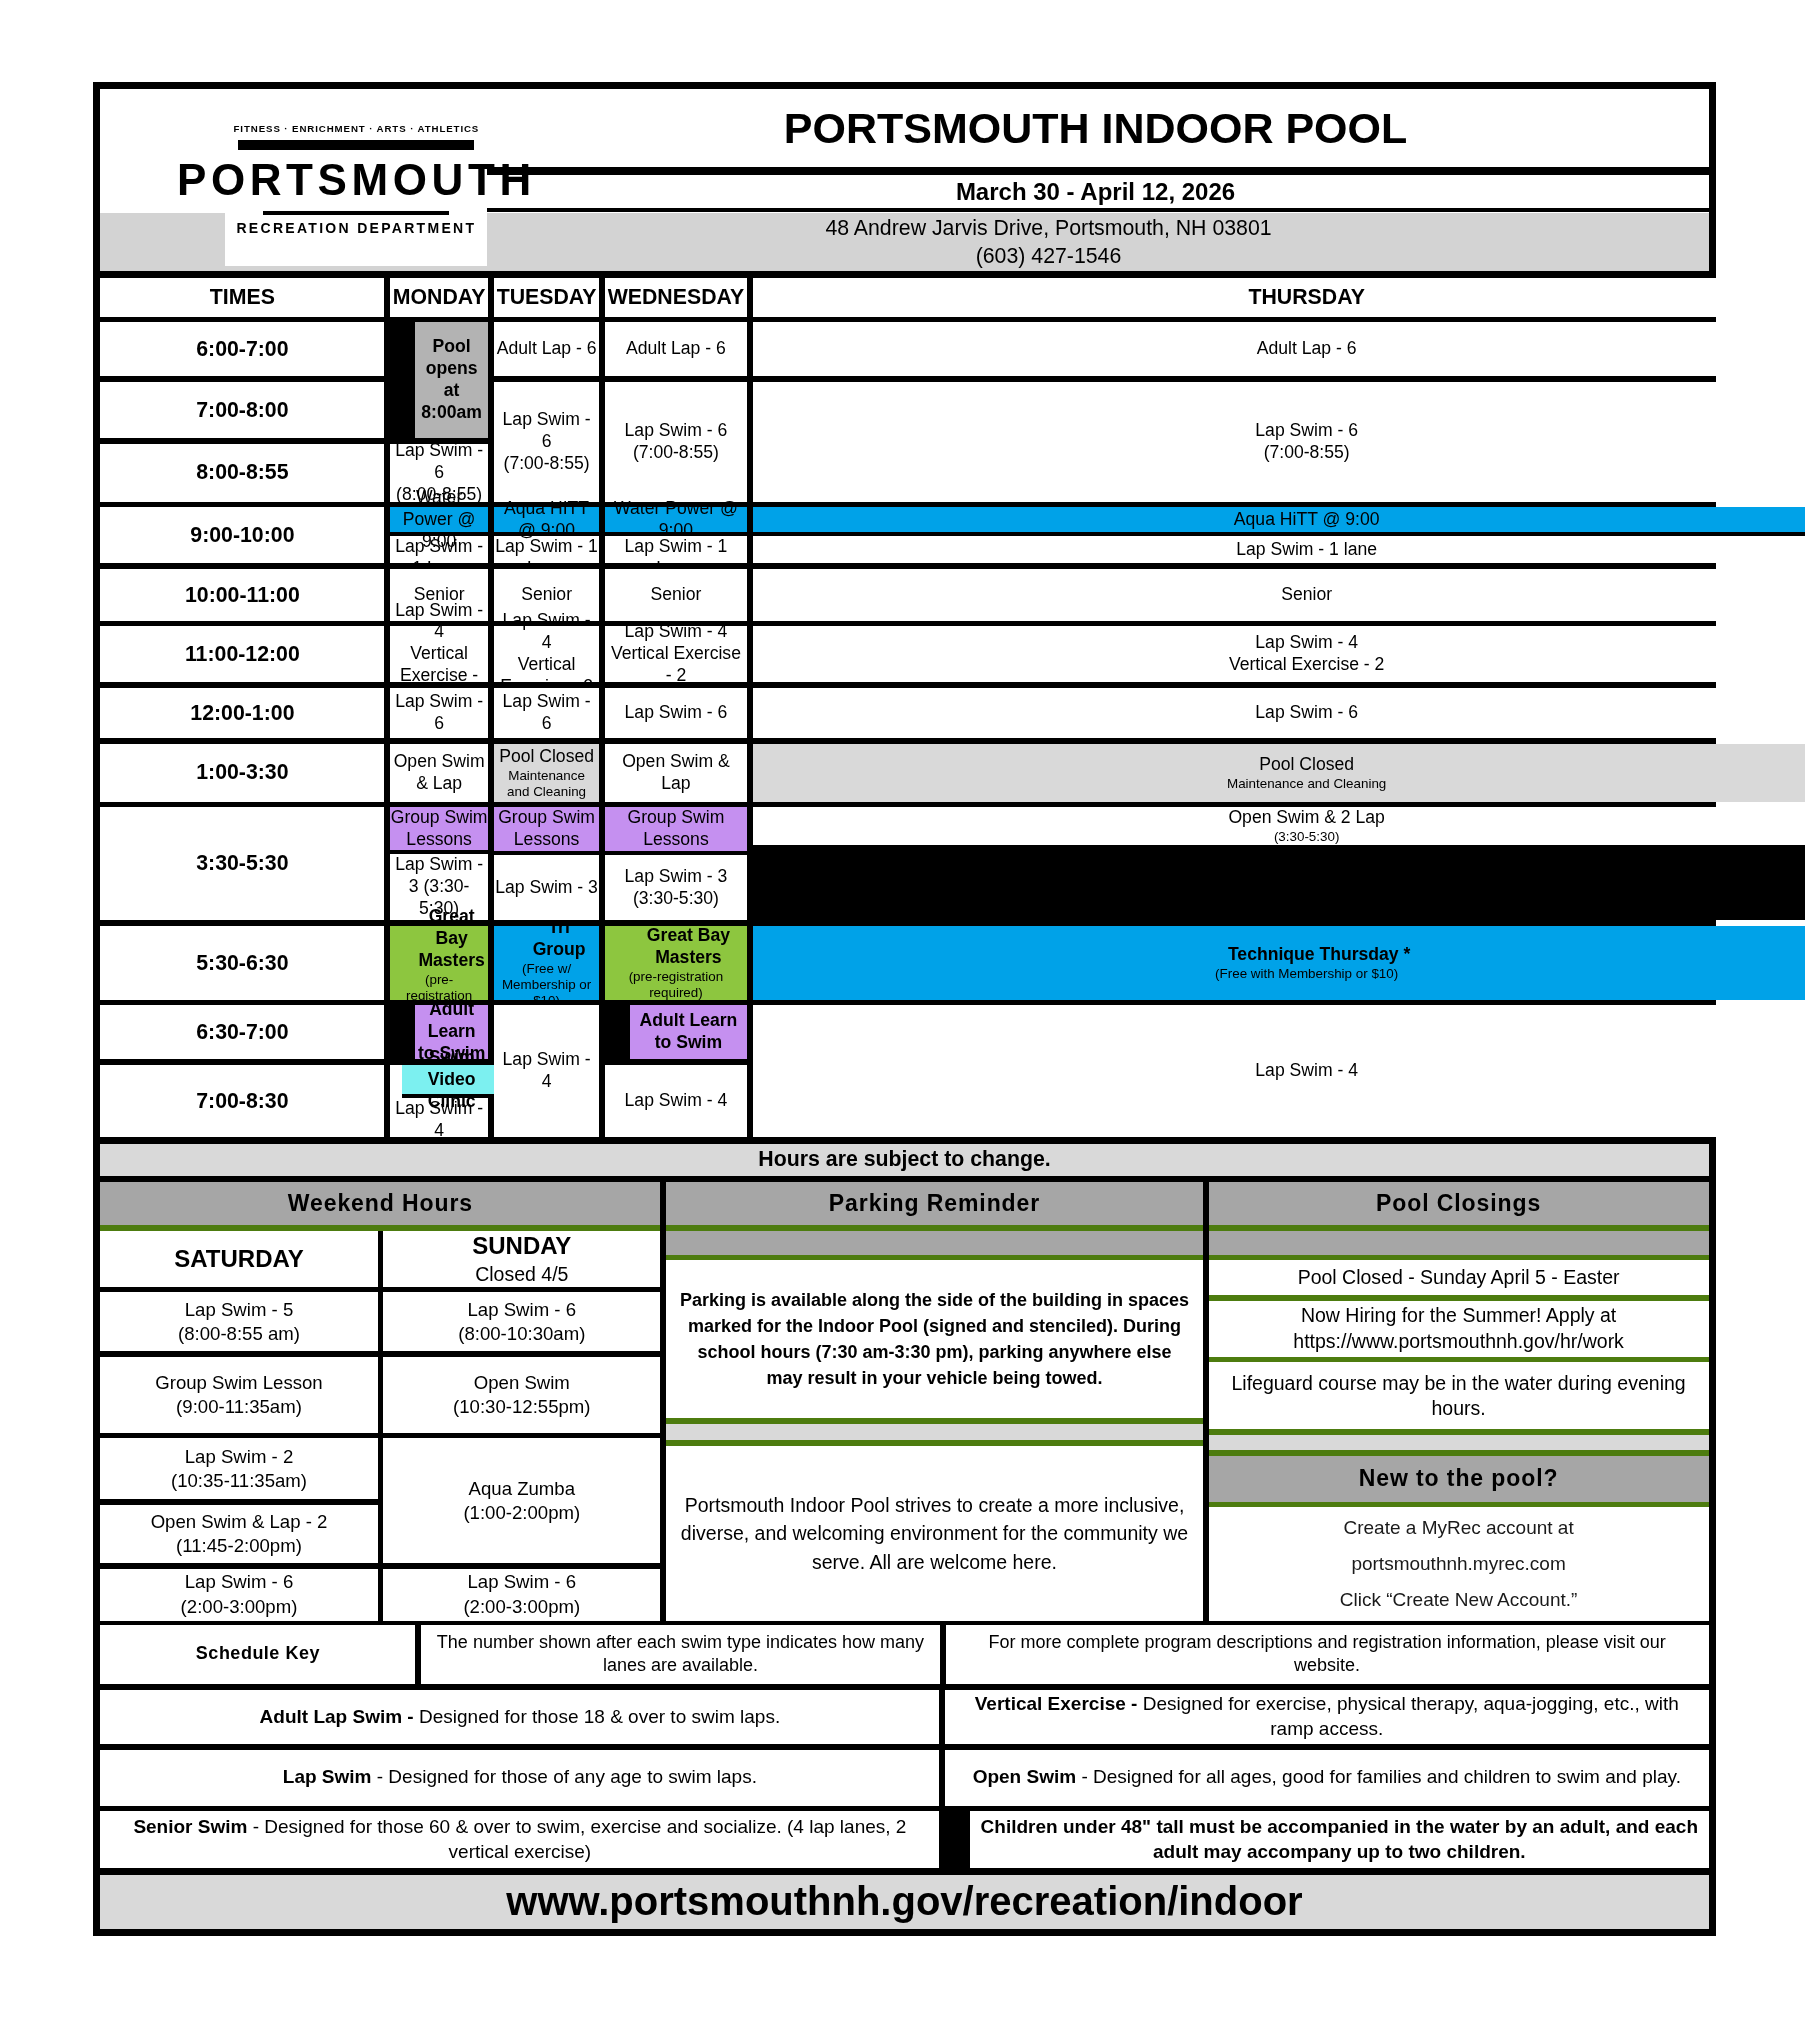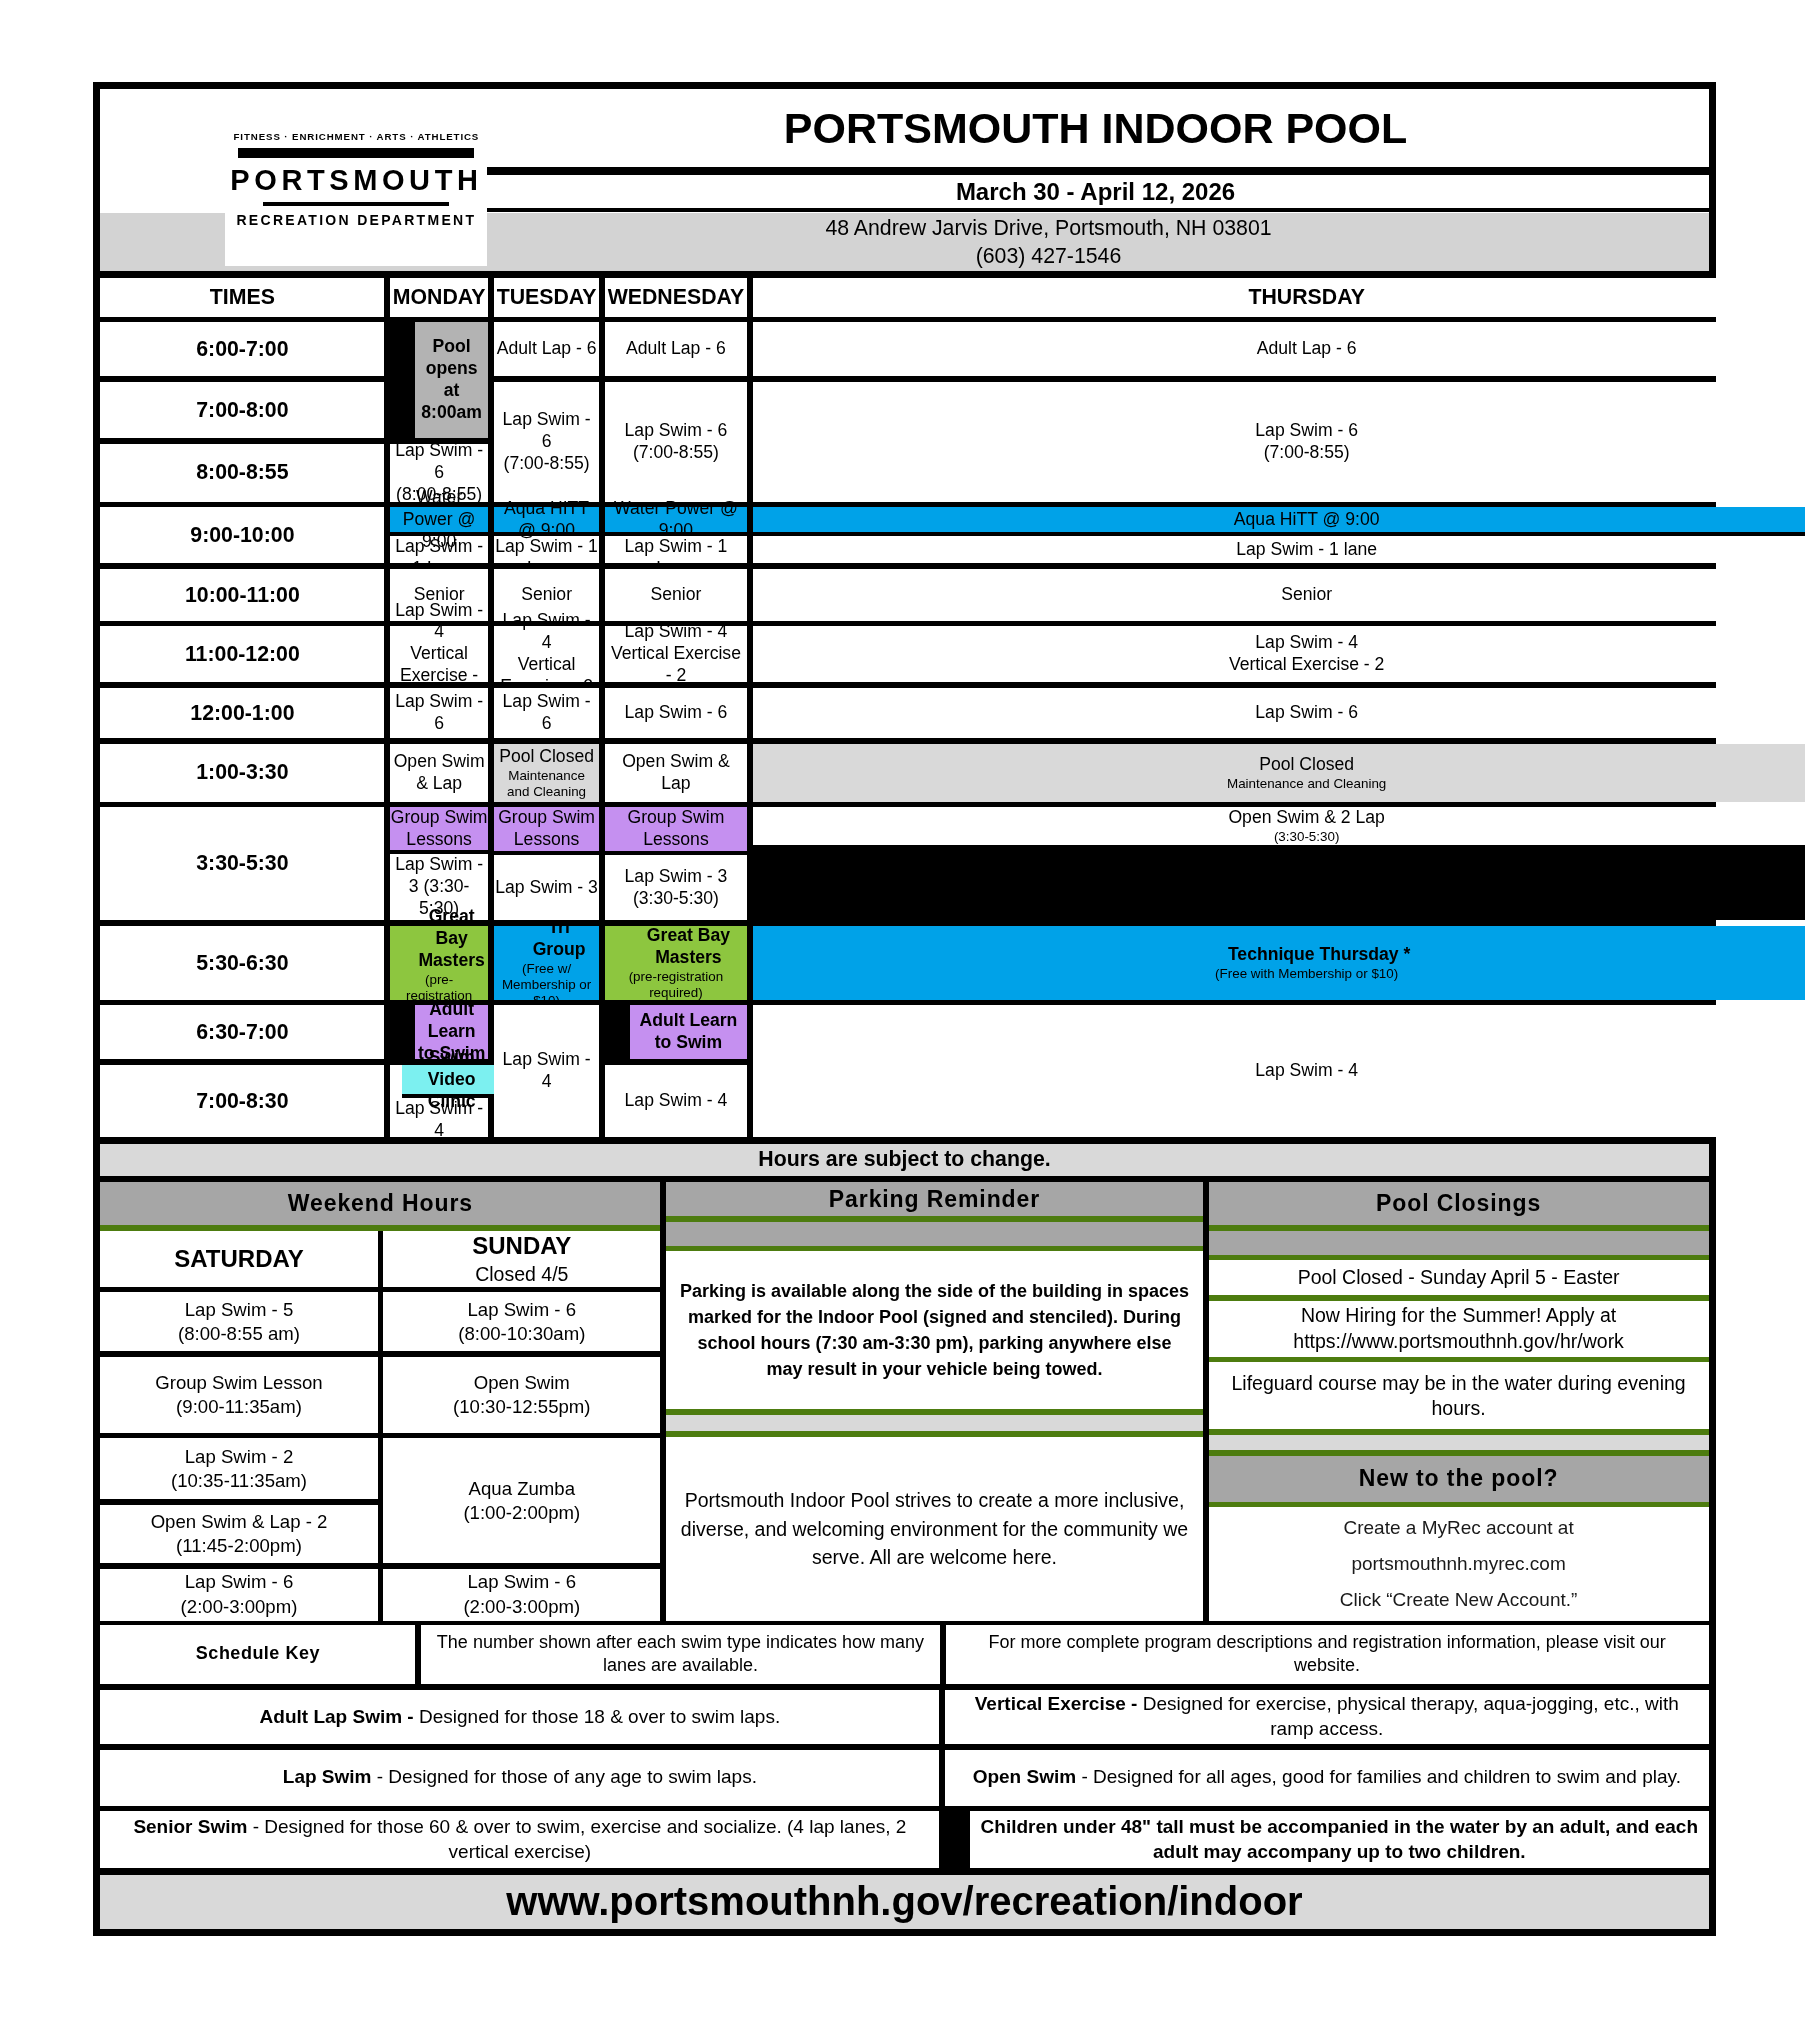--- a/index.html
+++ b/index.html
@@ -20,21 +20,21 @@
   .hdr-date{height:33px;display:flex;align-items:center;justify-content:center;
     font-size:24px;font-weight:bold;border-bottom:4.6px solid #000;}
   .hdr-band{position:absolute;left:0;right:0;top:124px;bottom:0;background:#d3d3d3;
     display:flex;flex-direction:column;align-items:center;justify-content:center;gap:3.7px;
     font-size:21.3px;}
   .hdr-band .addr-line{padding-left:288px;}
   .logo{position:absolute;left:125px;top:3.7px;width:262px;height:173px;background:#fff;z-index:3;
     display:flex;flex-direction:column;align-items:center;justify-content:center;gap:5.6px;}
   .logo .tagline{font-size:9.7px;font-weight:bold;letter-spacing:0.9px;white-space:nowrap;}
   .logo .bar-thick{width:236px;height:10.2px;background:#000;}
-  .logo .wordmark{font-size:29px;font-weight:bold;letter-spacing:4.6px;}
+  .logo .wordmark{font-size:44px;font-weight:bold;letter-spacing:4.6px;}
   .logo .bar-thin{width:186px;height:3.7px;background:#000;}
   .logo .dept{font-size:14px;font-weight:bold;letter-spacing:2.3px;white-space:nowrap;}
   
   .sched{display:grid;grid-template-columns:284px repeat(5,1fr);
     grid-template-rows:39px 54px 56px 58px 56px 52px 56px 50px 58px 113px 74px 54px 72px;
     gap:5.6px;background:#000;}
   .cell{background:#fff;display:flex;flex-direction:column;align-items:center;justify-content:center;
     text-align:center;font-size:17.6px;line-height:1.25;padding:0.9px 2.8px;box-sizing:border-box;}
   .cell.daily{font-weight:bold;font-size:21.3px;}
   .cell.time{font-weight:bold;font-size:21.3px;}
@@ -362,21 +362,21 @@
             <span>(2:00-3:00pm)</span>
           </div>
         <div class="box" style="grid-area:6/2">
             <span>Lap Swim - 6</span>
             <span>(2:00-3:00pm)</span>
           </div>
       </div>
     </div>
 
     <div class="group">
-      <div class="sec-hd" style="height:34px">Parking Reminder</div>
+      <div class="sec-hd" style="height:43px">Parking Reminder</div>
       <div class="gray-dk" style="height:24px;flex:none"></div>
       <div class="box parking-body" style="height:158px;flex:none">Parking is available along the side of the building in spaces marked for the Indoor Pool (signed and stenciled). During school hours (7:30 am-3:30 pm), parking anywhere else may result in your vehicle being towed.</div>
       <div class="gray-lt" style="height:16.7px;flex:none"></div>
       <div class="box welcome-body" style="flex:1">Portsmouth Indoor Pool strives to create a more inclusive, diverse, and welcoming environment for the community we serve. All are welcome here.</div>
     </div>
 
     <div class="group">
       <div class="sec-hd" style="height:43px">Pool Closings</div>
       <div class="gray-dk" style="height:24px;flex:none"></div>
       <div class="box closing-row" style="height:35px;flex:none">Pool Closed - Sunday April 5 - Easter</div>

